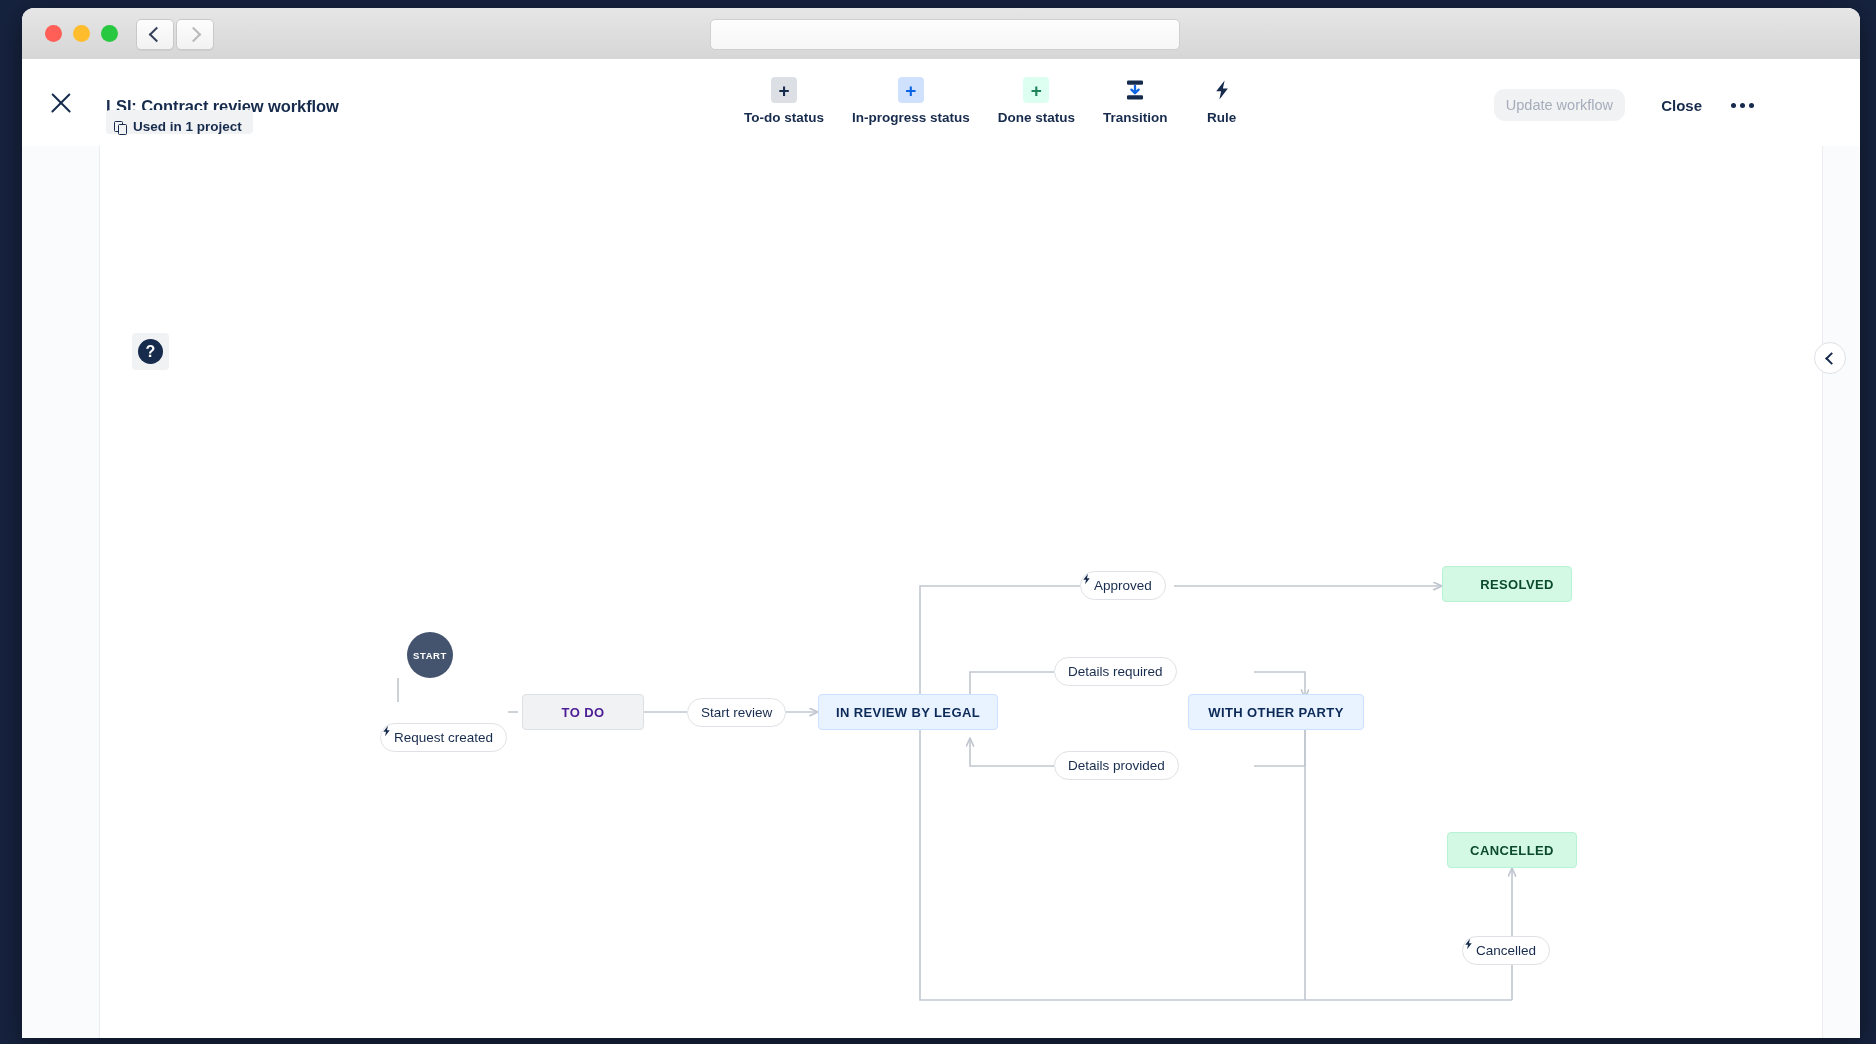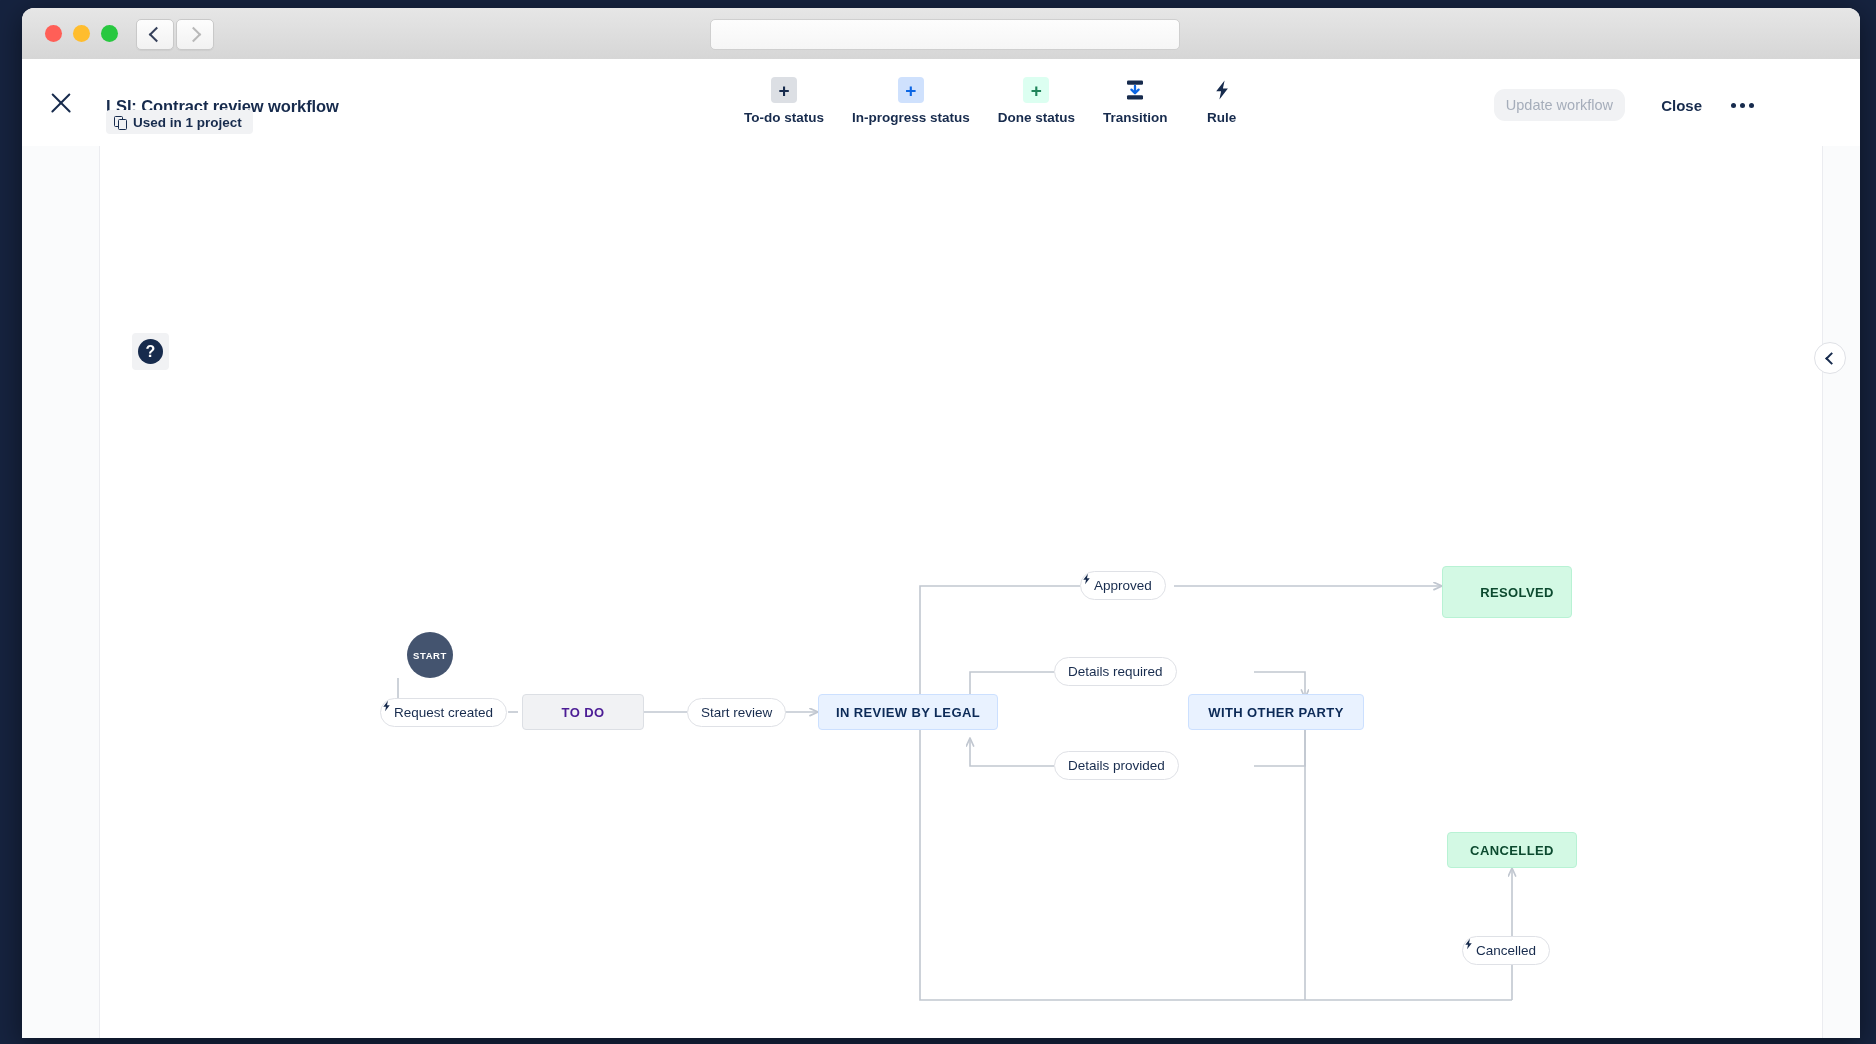--- a/index.html
+++ b/index.html
@@ -117,21 +117,21 @@
     white-space: nowrap;
     margin-top: 12px;
   }
   .used-chip {
     position: absolute;
     left: 84px; top: 51px;
     height: 24px;
     padding: 0 11px 0 8px;
     background: #f1f2f4;
     border-radius: 4px;
-    display: flex; align-items: center; gap: 7px;
+    display: flex; align-items: flex-end; gap: 7px;
     font-size: 13.5px;
     font-weight: bold;
     color: #172b4d;
     white-space: nowrap;
   }
   .copy-icon {
     position: relative;
     width: 12px; height: 13px;
     flex: 0 0 auto;
   }
@@ -487,25 +487,25 @@
       </svg>
 
       <div class="start-node" style="left:353px; top:486px;margin-left:32px;">START</div>
 
       <div class="node todo" style="left:500px; top:548px; width:122px; height:36px;">TO DO</div>
 
       <div class="node inprogress" style="left:796px; top:548px; width:180px; height:36px;text-align:right;">IN REVIEW BY LEGAL</div>
 
       <div class="node inprogress" style="left:1166px; top:548px; width:176px; height:36px;">WITH OTHER PARTY</div>
 
-      <div class="node done" style="left:1420px; top:420px; width:130px; height:52px;padding-left:20px;">RESOLVED</div>
+      <div class="node done" style="left:1420px; top:420px; width:130px; height:36px;padding-left:20px;">RESOLVED</div>
 
       <div class="node done" style="left:1425px; top:686px; width:130px; height:36px;">CANCELLED</div>
 
-      <div class="tpill" style="left:358px; top:552px;">
+      <div class="tpill" style="left:358px; top:577px;">
         <svg class="bolt" viewBox="0 0 20 22">
           <path d="M12.6 1.5 L4.2 12.2 H9.1 L7.4 20.5 L15.9 9.6 H10.9 Z" fill="#172b4d"></path>
         </svg>
         <span>Request created</span>
       </div>
 
       <div class="tpill" style="left:665px; top:552px;">
         <span>Start review</span>
       </div>
 

